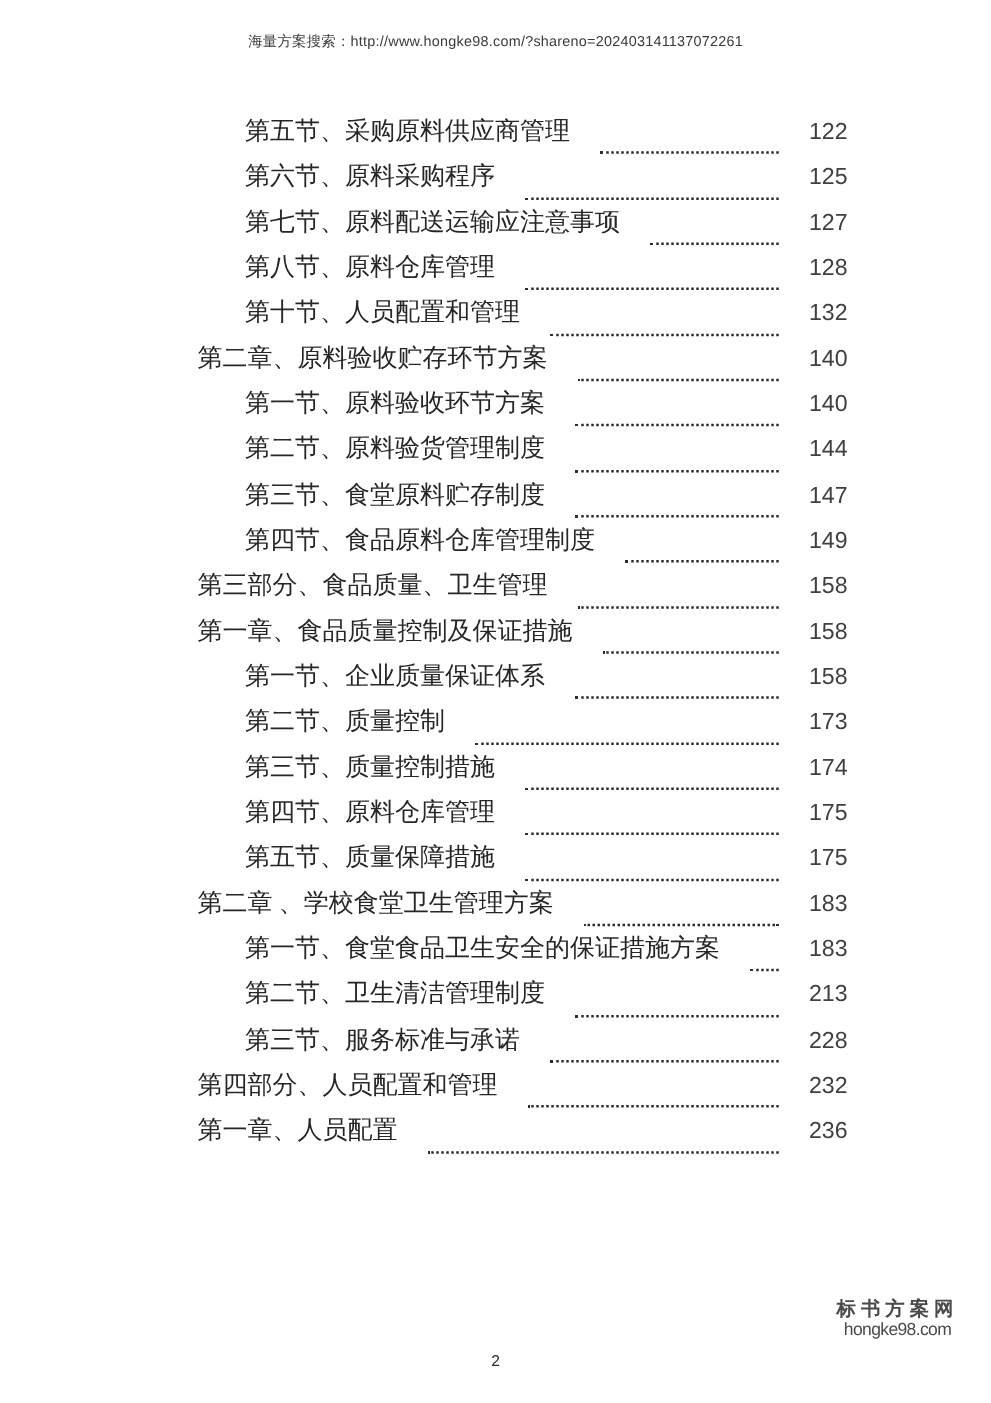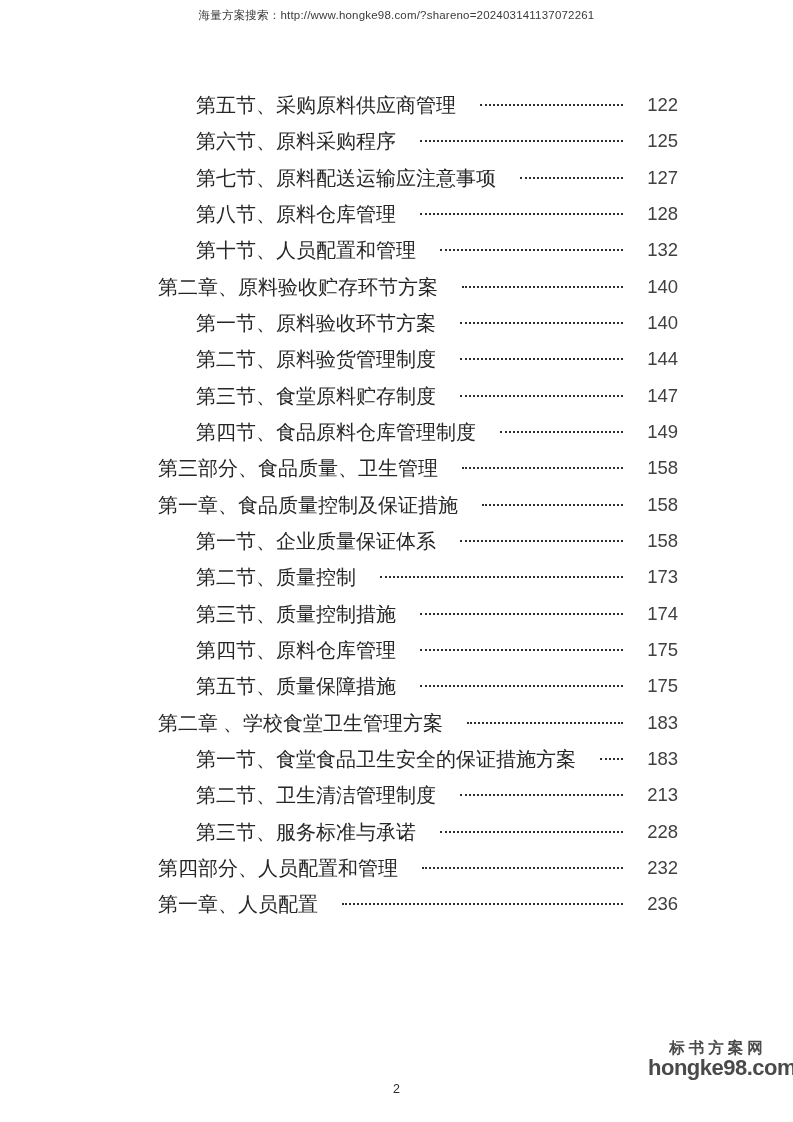--- a/index.html
+++ b/index.html
@@ -13,21 +13,21 @@
   }
   .page {
     position: relative;
     width: 793px;
     height: 1122px;
     background: #ffffff;
   }
   
   .doc-header {
     position: absolute;
-    top: 8px;
+    top: 26px;
     left: 0;
     width: 100%;
     text-align: center;
     font-size: 11.5px;
     color: #3a3a3a;
     letter-spacing: 0.2px;
     font-family: "Liberation Serif", serif;
   }
   .doc-header .hdr-url {
     font-family: "Liberation Sans", sans-serif;
@@ -36,21 +36,21 @@
   }
   
   .toc {
     position: absolute;
     top: 87px;
     left: 158px;
     width: 520px;
   }
   .toc-row {
     display: flex;
-    align-items: center;
+    align-items: flex-end;
     line-height: 36.33px;
     white-space: nowrap;
     color: #262626;
     font-size: 20px;
     cursor: default;
     gap: 21px;
   }
   .toc-row.level-2 { padding-left: 38px; }
   .toc-title {
     flex: 0 0 auto;
@@ -91,22 +91,22 @@
     line-height: 1.05;
     user-select: none;
   }
   .logo-cn {
     font-size: 15.5px;
     font-weight: bold;
     letter-spacing: 4px;
     white-space: nowrap;
   }
   .logo-en {
-    font-size: 22px;
-    font-weight: bold;
+    font-size: 14px;
+    font-weight: normal;
     letter-spacing: -0.5px;
     white-space: nowrap;
   }
 </style>
 </head>
 <body>
 
 <div class="page">
 
   <div class="doc-header">

